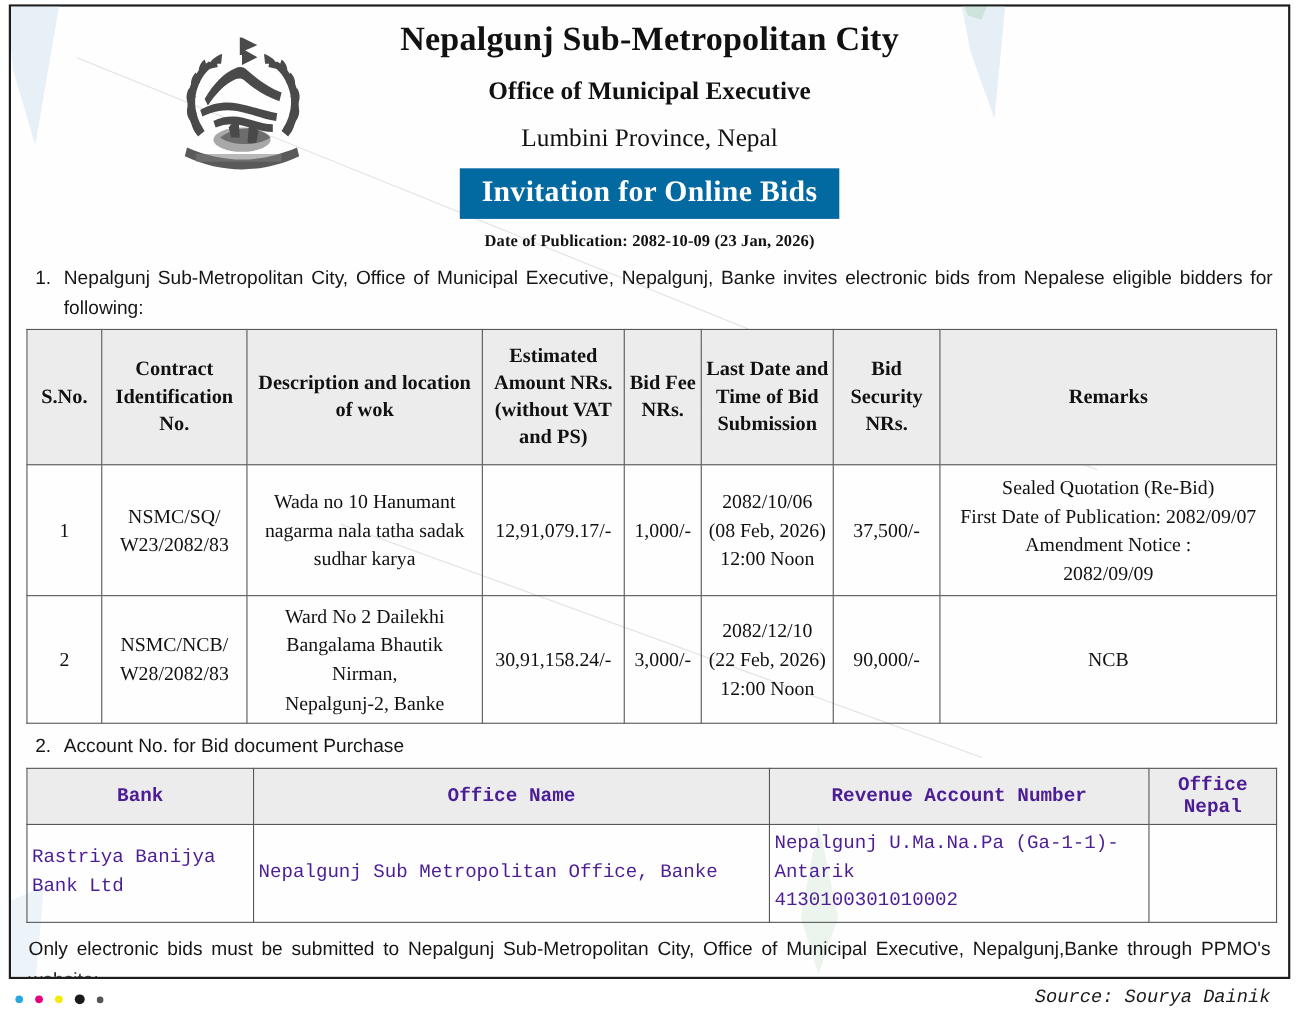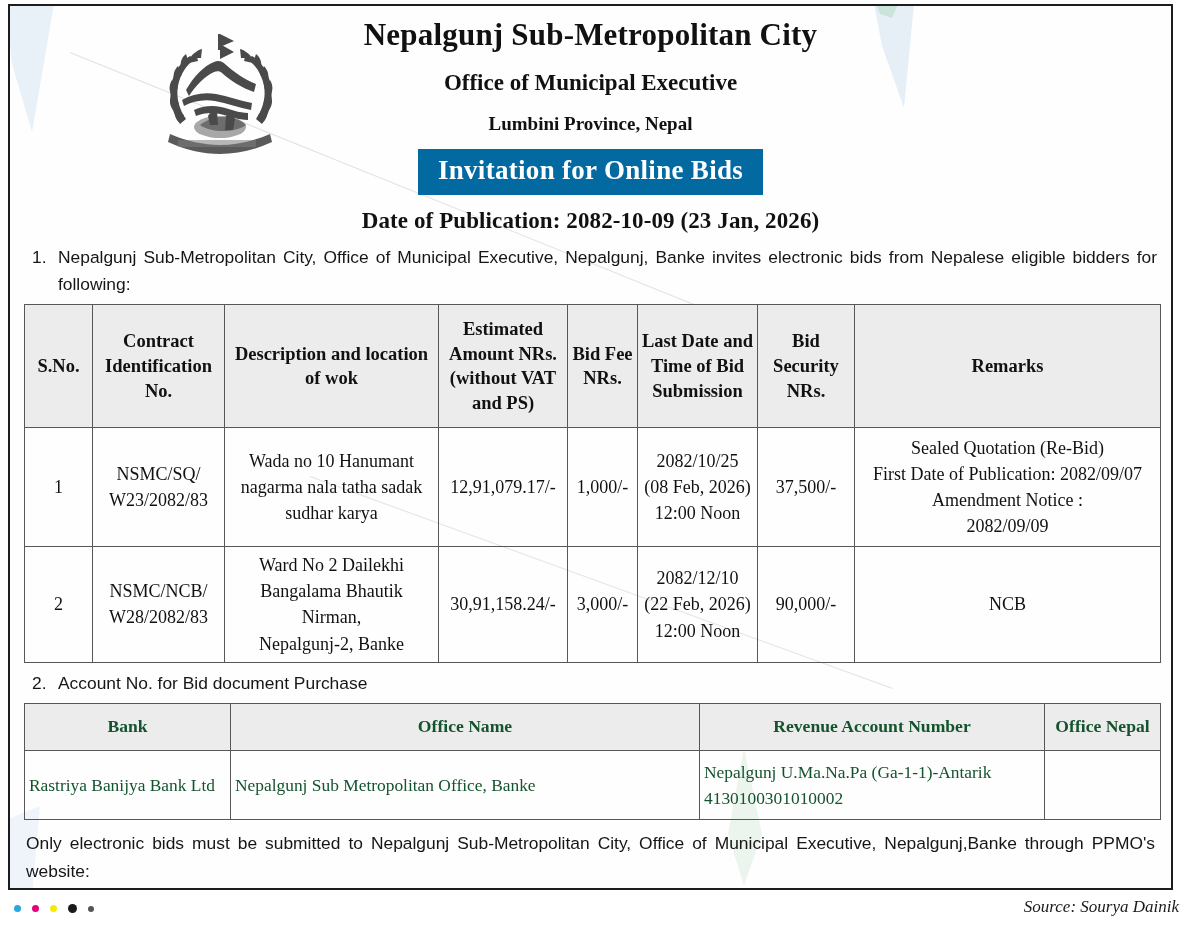--- a/index.html
+++ b/index.html
@@ -98,39 +98,39 @@
     font-size: 23px;
     font-weight: 700;
     padding-top: 17px;
   }
   .org-sub2 {
     font-size: 20px;
     font-weight: 700;
     padding-top: 17px;
   }
   .org-sub3 {
-    font-size: 19px;
-    font-weight: 700;
+    font-size: 23px;
+    font-weight: 400;
     padding-top: 17px;
   }
   .banner-wrap {
     margin-top: 14px;
     text-align: center;
   }
   .banner {
     display: inline-block;
     background: #0369a1;
     color: #ffffff;
     font-size: 27px;
     font-weight: 700;
     padding: 6px 20px 9px 20px;
     letter-spacing: .3px;
   }
   .pub-date {
-    font-size: 23px;
+    font-size: 15px;
     font-weight: 700;
     padding-top: 13px;
     letter-spacing: .1px;
     text-align: center;
   }
 
   
   .clause {
     display: flex;
     font-family: "Liberation Sans", sans-serif;
@@ -177,22 +177,22 @@
   }
   #bid-table tbody td {
     font-size: 18px;
     line-height: 1.45;
     height: 108px;
   }
   #bid-table tbody tr.r2 td { height: 86px; }
 
   
   #account-table th, #account-table td {
-    font-family: Liberation Serif, serif;
-    color: #14532d;
+    font-family: Liberation Mono, monospace;
+    color: #4c1d95;
   }
   #account-table thead th {
     background: #ececec;
     font-size: 17.6px;
     font-weight: 700;
     height: 36px;
   }
   #account-table tbody td {
     font-size: 17.4px;
     line-height: 1.5;
@@ -223,23 +223,23 @@
   #reg-dots i {
     display: block;
     width: 7px;
     height: 7px;
     border-radius: 50%;
   }
 
   
   #source-credit {
     position: absolute;
-    right: 2px;
+    right: 26px;
     bottom: 8px;
-    font-family: Liberation Serif, serif;
+    font-family: Liberation Mono, monospace;
     font-style: italic;
     font-size: 17px;
     color: #1a1a1a;
     z-index: 6;
   }
 </style>
 </head>
 <body>
 
 <div id="page">
@@ -376,21 +376,21 @@
               <div>W23/2082/83</div>
             </td>
             <td>
               <div>Wada no 10 Hanumant</div>
               <div>nagarma nala tatha sadak</div>
               <div>sudhar karya</div>
             </td>
             <td>12,91,079.17/-</td>
             <td>1,000/-</td>
             <td>
-              <div>2082/10/25</div>
+              <div>2082/10/06</div>
               <div>(08 Feb, 2026)</div>
               <div>12:00 Noon</div>
             </td>
             <td>37,500/-</td>
             <td>
               <div>Sealed Quotation (Re-Bid)</div>
               <div>First Date of Publication: 2082/09/07</div>
               <div>Amendment Notice :</div>
               <div>2082/09/09</div>
             </td>

